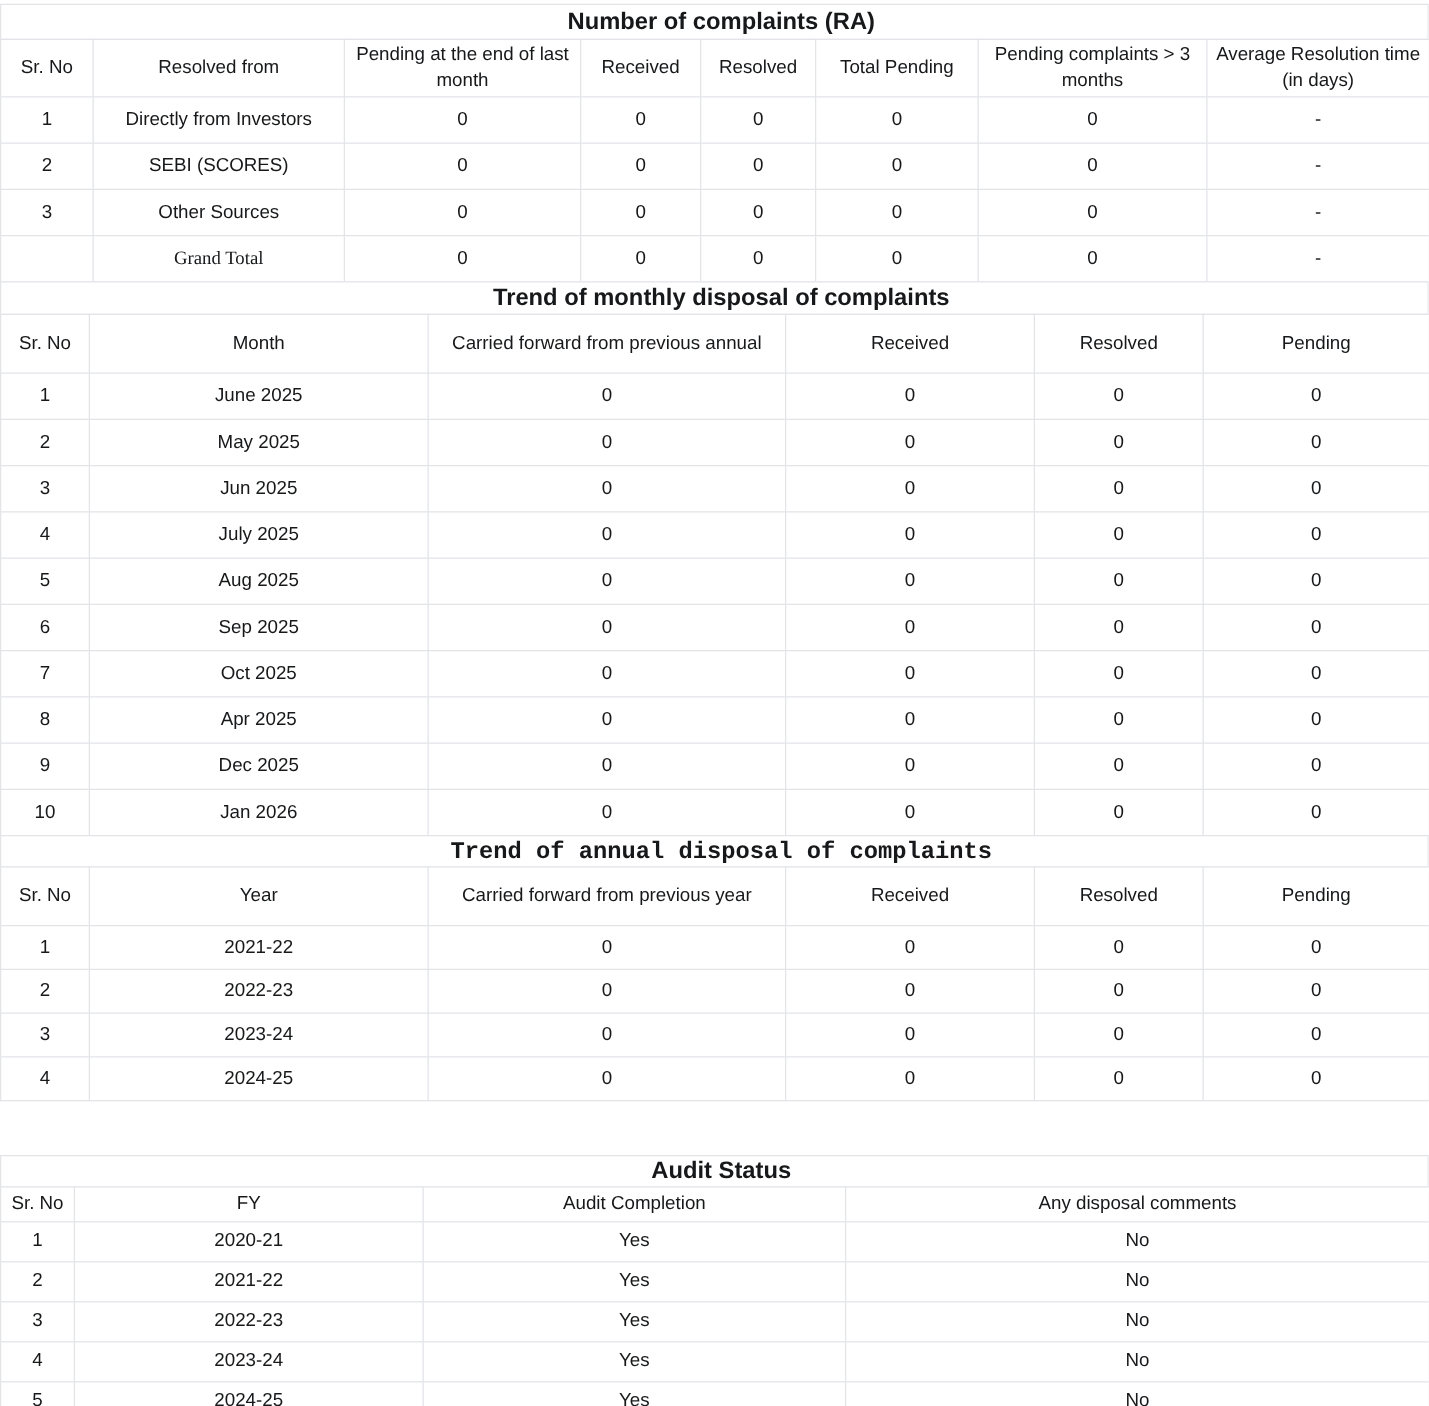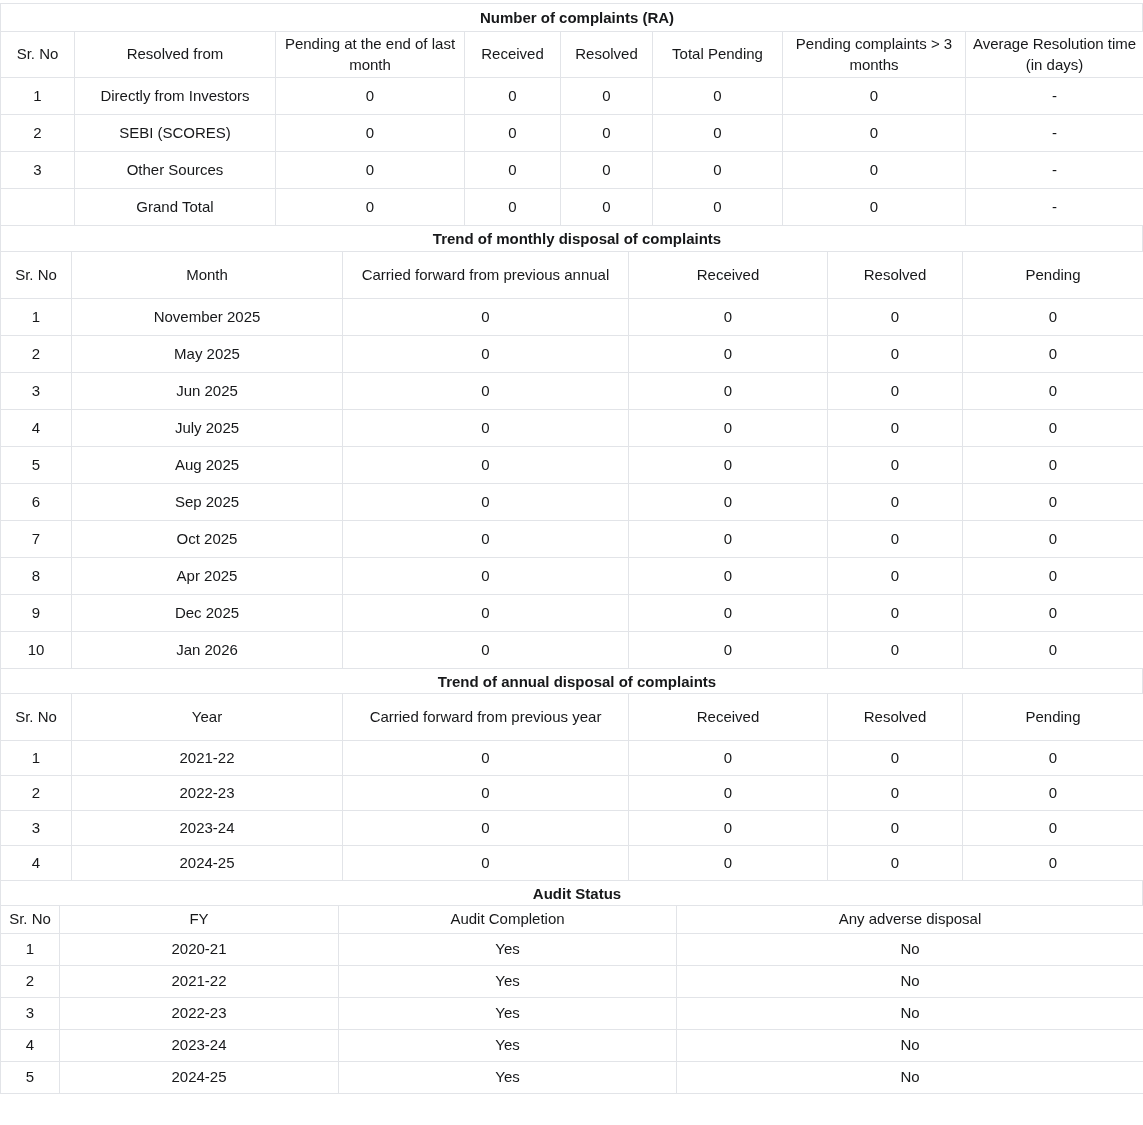--- a/index.html
+++ b/index.html
@@ -19,53 +19,53 @@
     padding:3px 0 2px 0;
     background:var(--bg);
   }
   .tblock + .tblock{margin-top:-1px;}
   .tbl-title{
     border:1px solid var(--border);
     display:flex;
     align-items:center;
     justify-content:center;
     font-weight:bold;
-    font-size:15px;
+    font-size:19px;
     background:var(--bg);
     padding-left:11px;
   }
   table.grid{
     width:1143px;
     border-collapse:collapse;
     table-layout:fixed;
     margin-top:-1px;
     background:var(--bg);
   }
   table.grid th, table.grid td{
     border:1px solid var(--border);
     text-align:center;
     vertical-align:middle;
     font-size:15px;
     font-weight:normal;
     padding:2px 6px;
     line-height:1.35;
     overflow:hidden;
   }
-  td.bold{font-weight:bold;}
+  td.bold{font-weight:bold;font-family:Liberation Serif, serif;}
   
   .t1 .tbl-title{height:29px;}
   .t1 th{height:46px;}
   .t1 td{height:37px;}
   .t2 .tbl-title{height:27px;text-align:right;}
   .t2 th{height:47px;}
   .t2 td{height:37px;}
-  .t3 .tbl-title{height:26px;}
+  .t3 .tbl-title{height:26px;font-family:Liberation Mono, monospace;}
   .t3 th{height:47px;}
   .t3 td{height:35px;}
-  .t4 .tbl-title{height:26px;}
+  .t4 .tbl-title{height:26px;margin-top:44px;}
   .t4 th{height:28px;}
   .t4 td{height:32px;}
 </style>
 </head>
 <body>
 
 <div class="doc">
 
   <section class="tblock t1">
     <div class="tbl-title">Number of complaints (RA)</div>
@@ -154,21 +154,21 @@
             <th>Month</th>
             <th>Carried forward from previous annual</th>
             <th>Received</th>
             <th>Resolved</th>
             <th>Pending</th>
           </tr>
         </thead>
         <tbody>
           <tr>
             <td>1</td>
-            <td>November 2025</td>
+            <td>June 2025</td>
             <td>0</td>
             <td>0</td>
             <td>0</td>
             <td>0</td>
           </tr>
           <tr>
             <td>2</td>
             <td>May 2025</td>
             <td>0</td>
             <td>0</td>
@@ -308,21 +308,21 @@
           <col style="width: 59px;">
           <col style="width: 279px;">
           <col style="width: 338px;">
           <col style="width: 467px;">
         </colgroup>
         <thead>
           <tr>
             <th>Sr. No</th>
             <th>FY</th>
             <th>Audit Completion</th>
-            <th>Any adverse disposal</th>
+            <th>Any disposal comments</th>
           </tr>
         </thead>
         <tbody>
           <tr>
             <td>1</td>
             <td>2020-21</td>
             <td>Yes</td>
             <td>No</td>
           </tr>
           <tr>

